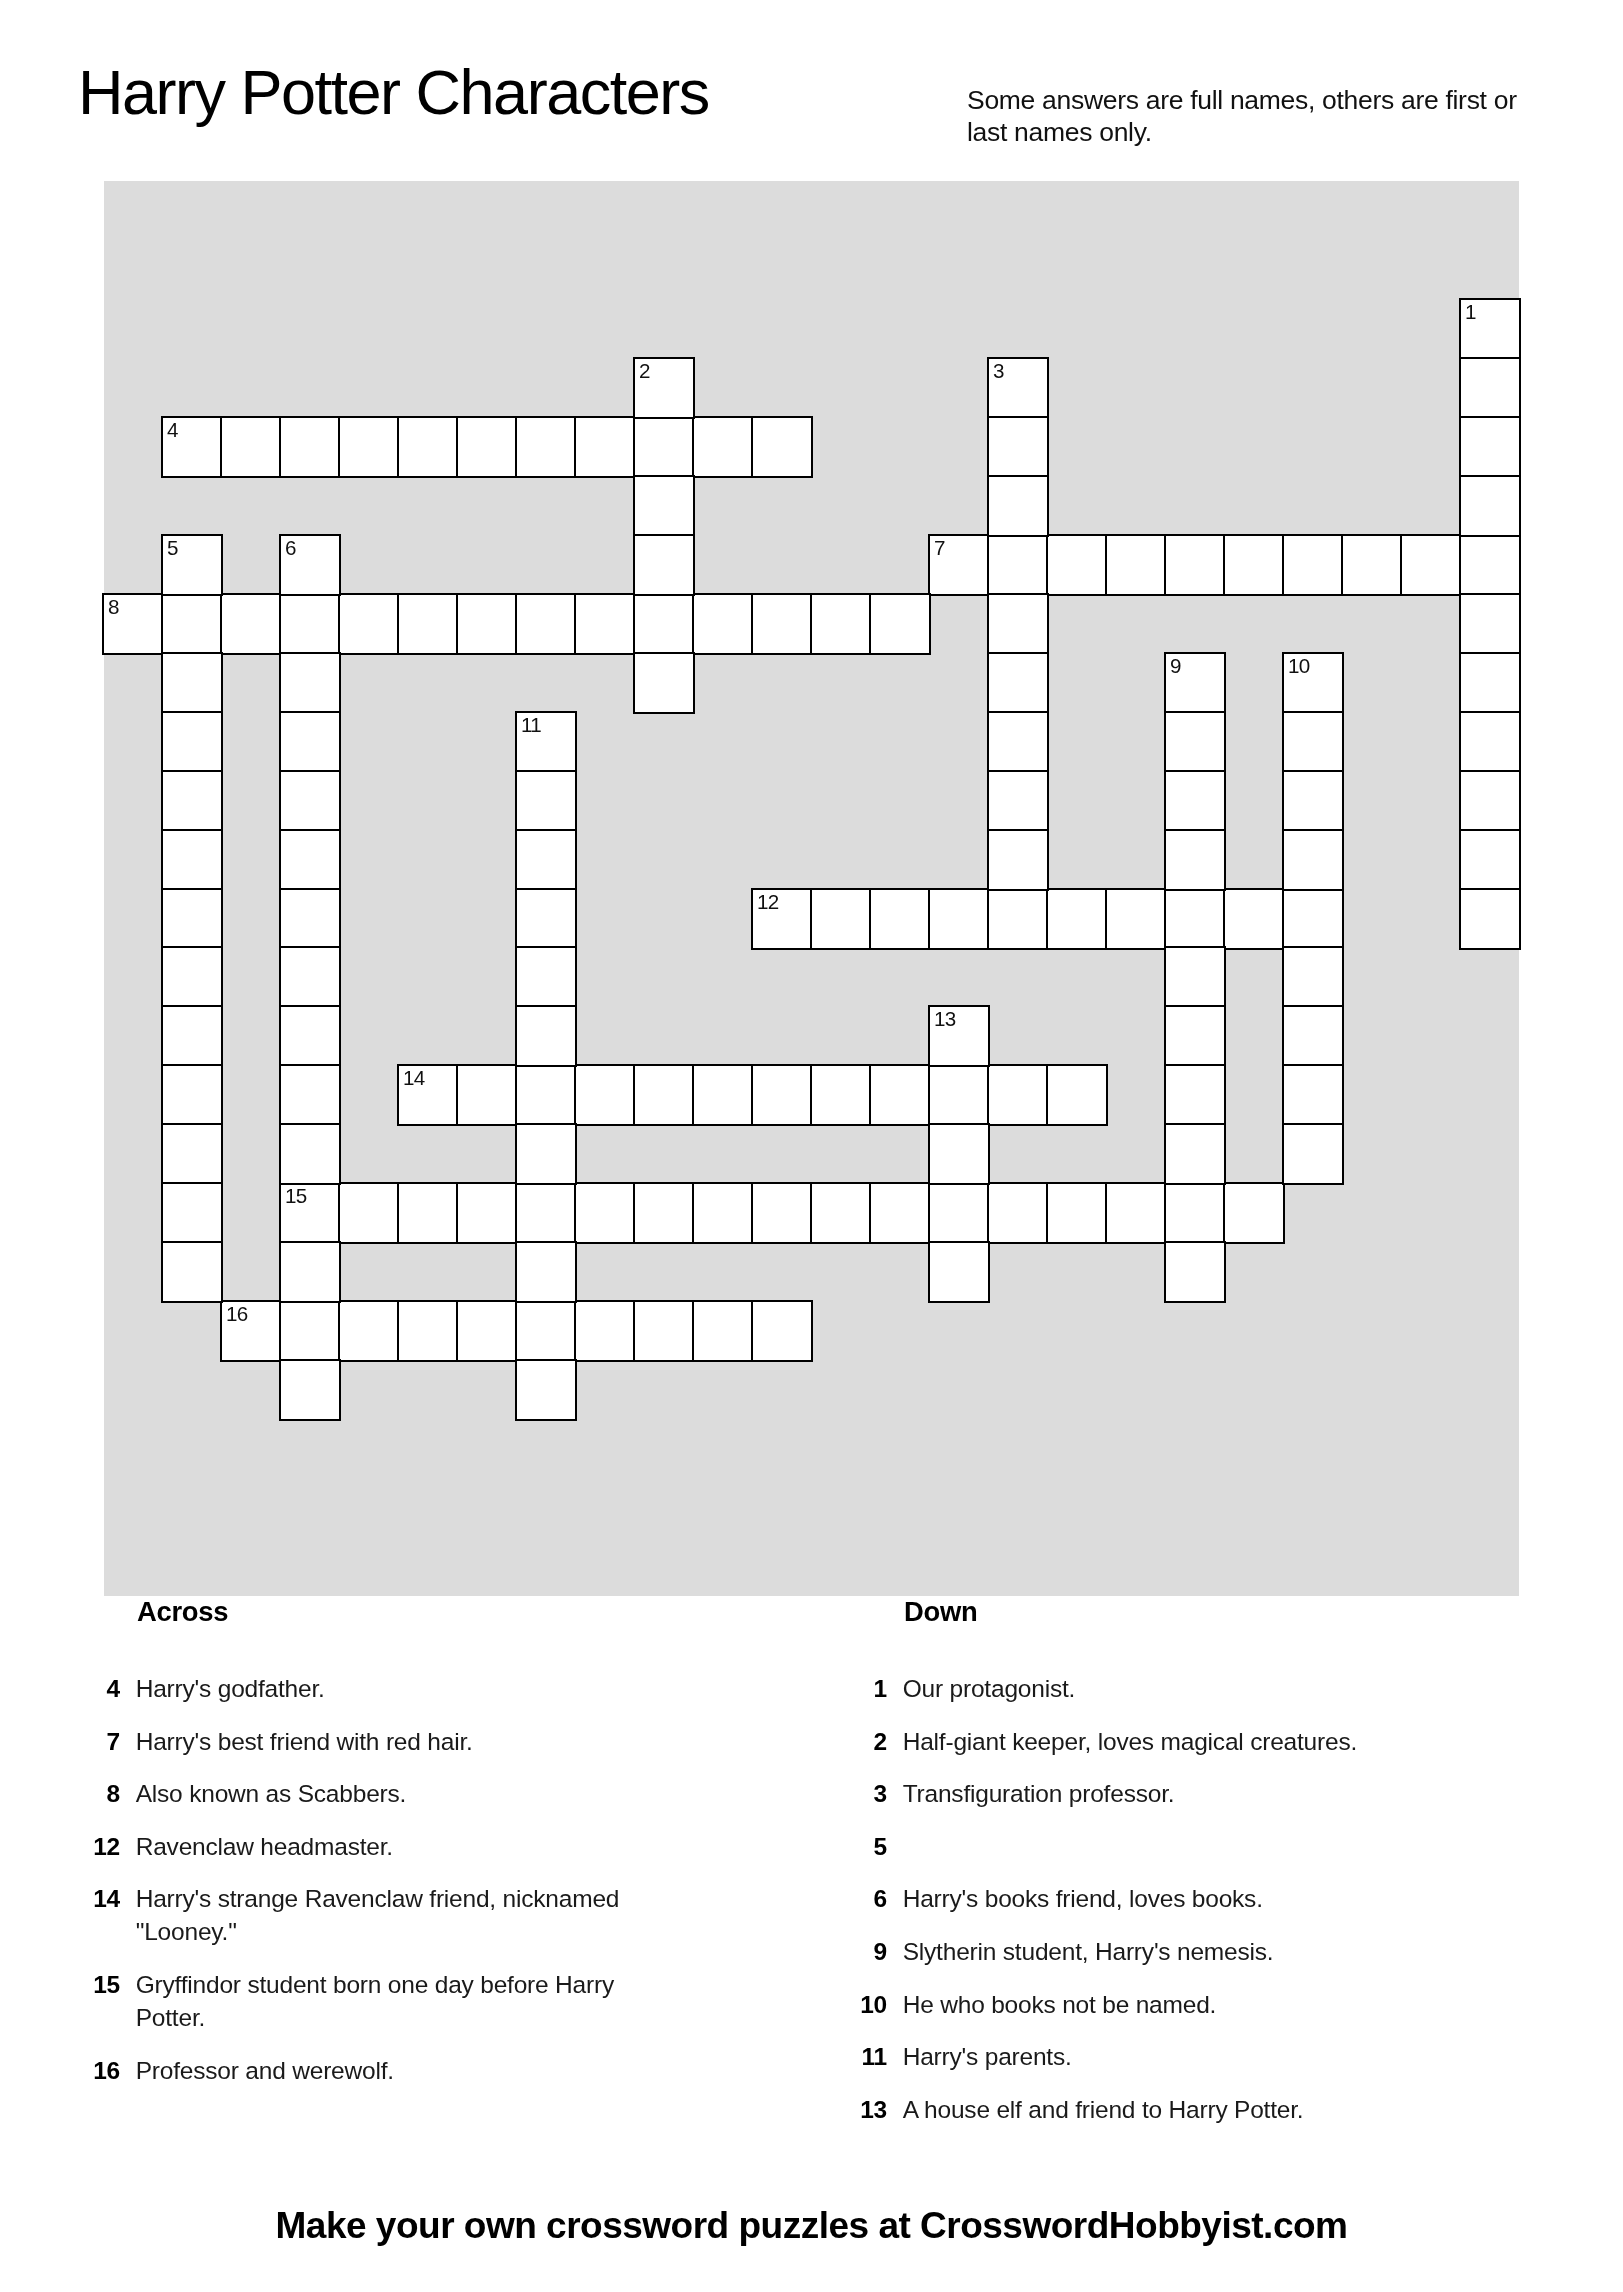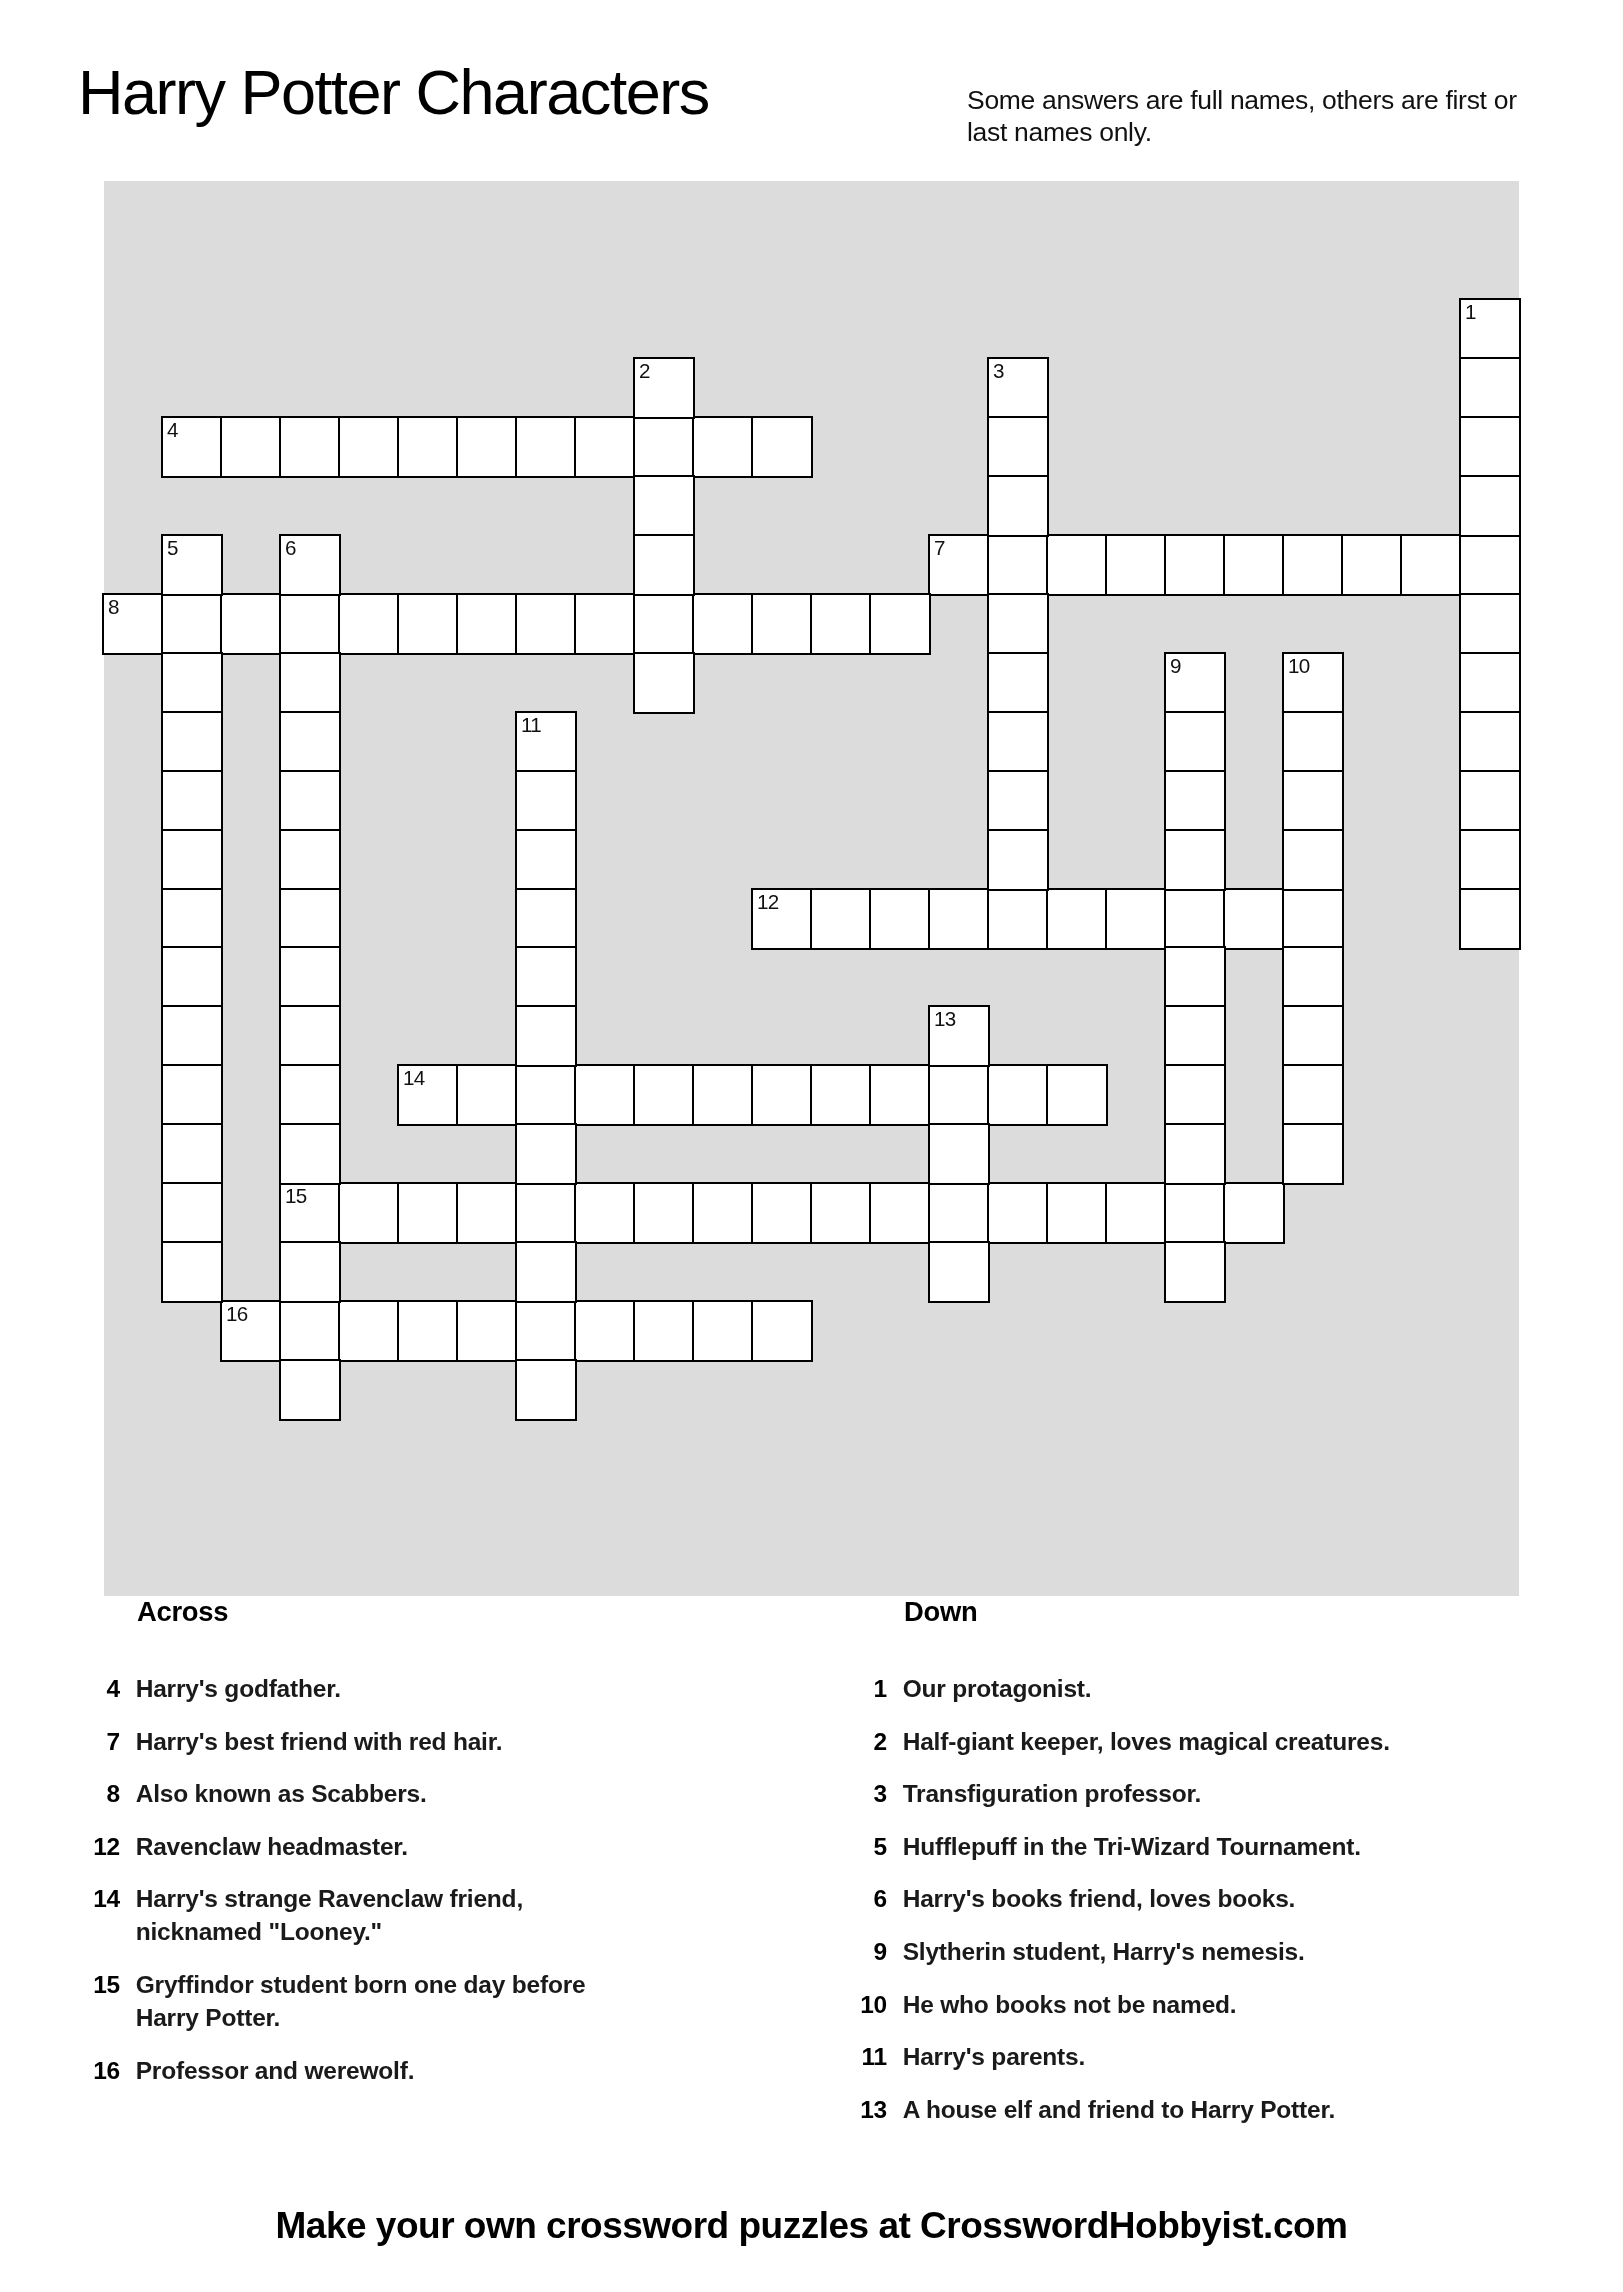--- a/index.html
+++ b/index.html
@@ -19,21 +19,21 @@
             color:#111;letter-spacing:-0.5px;}
 
   .clue-col{position:absolute;top:1596px;}
   .clue-col.across{left:59px;width:647px;}
   .clue-col.down{left:826px;width:686px;}
   .clue-heading{margin:0 0 45px 78px;font-size:27.4px;line-height:31px;font-weight:700;
                 color:#000;letter-spacing:-0.3px;}
   .clue-item{display:flex;margin-bottom:19.6px;font-size:24.5px;line-height:33px;
              letter-spacing:-0.2px;}
   .clue-num{width:61px;flex:0 0 61px;text-align:right;font-weight:700;color:#000;}
-  .clue-text{margin-left:15.7px;font-weight:bold;}
+  .clue-text{margin-left:15.7px;}
   .across .clue-text{width:510px;}
   .down .clue-text{width:549px;}
 
   .page-footer{position:absolute;left:0;top:2205px;width:1623px;text-align:center;
                font-size:37px;line-height:41px;font-weight:700;color:#000;
                letter-spacing:-0.5px;}
 </style>
 </head>
 <body>
 
@@ -283,21 +283,20 @@
       <div class="clue-item">
         <div class="clue-num">2</div>
         <div class="clue-text">Half-giant keeper, loves magical creatures.</div>
       </div>
       <div class="clue-item">
         <div class="clue-num">3</div>
         <div class="clue-text">Transfiguration professor.</div>
       </div>
       <div class="clue-item">
         <div class="clue-num">5</div>
-        <div class="clue-text">Hufflepuff in the Tri-Wizard Tournament.</div>
       </div>
       <div class="clue-item">
         <div class="clue-num">6</div>
         <div class="clue-text">Harry's books friend, loves books.</div>
       </div>
       <div class="clue-item">
         <div class="clue-num">9</div>
         <div class="clue-text">Slytherin student, Harry's nemesis.</div>
       </div>
       <div class="clue-item">

